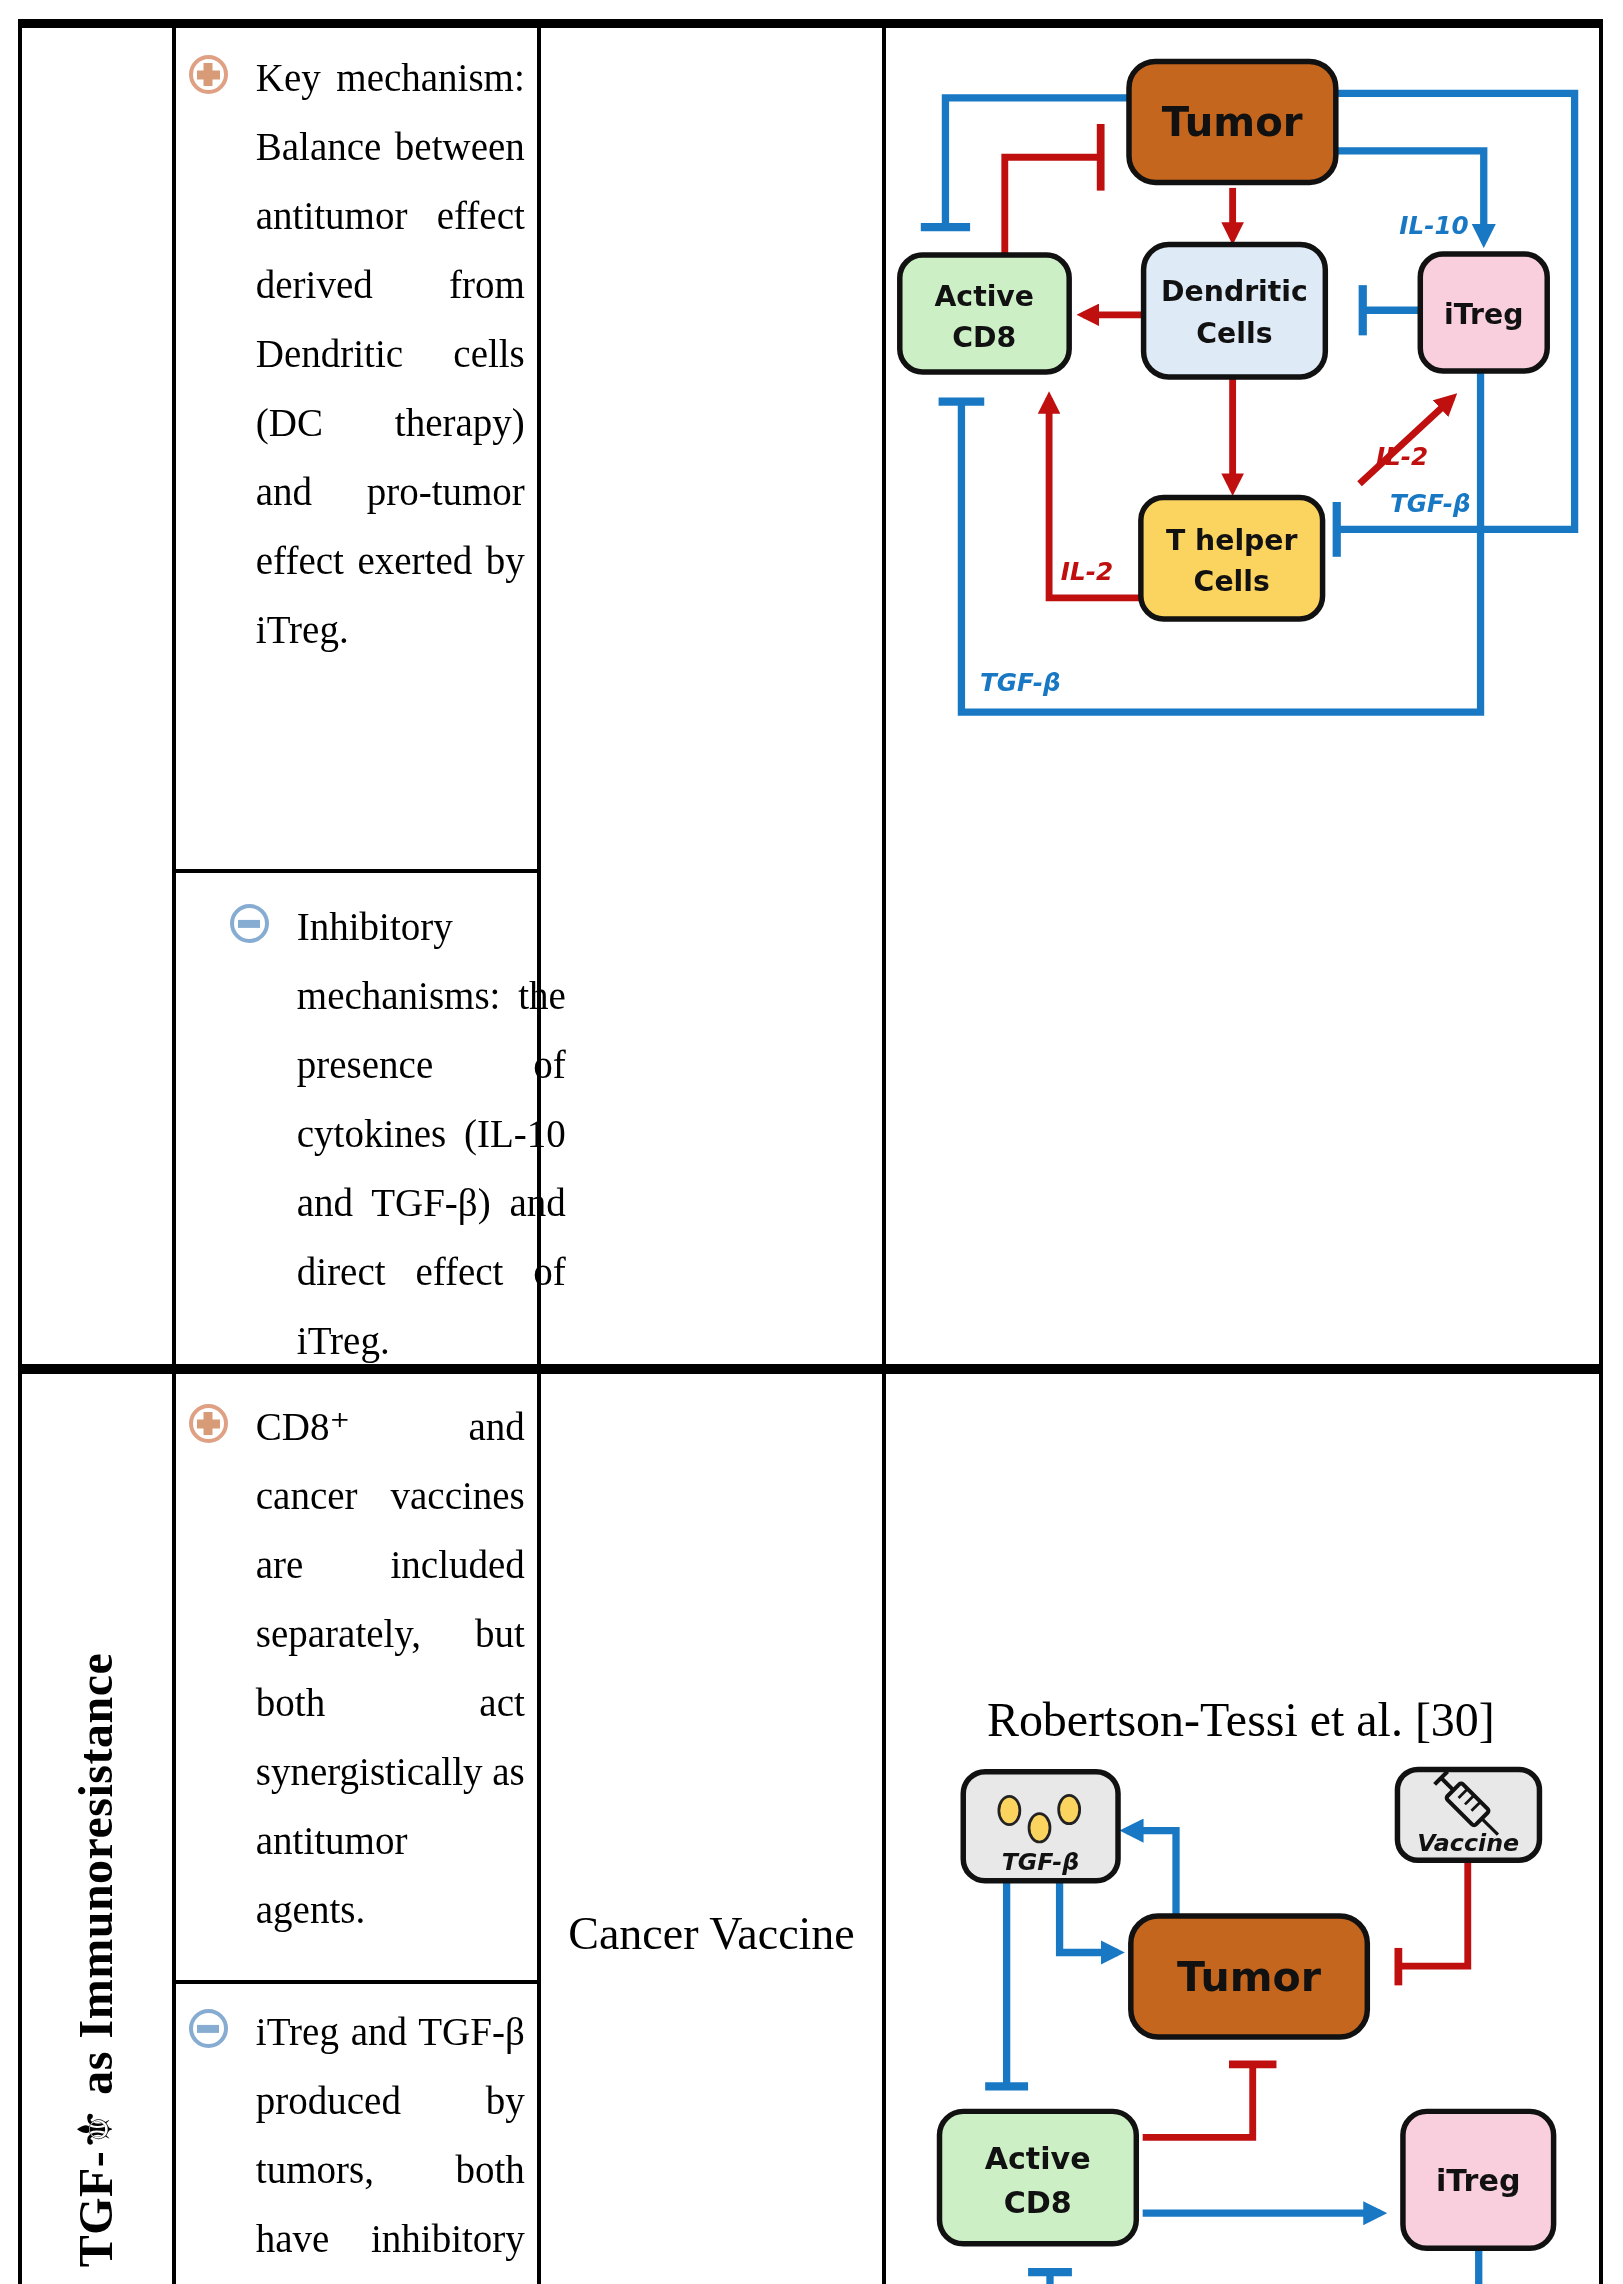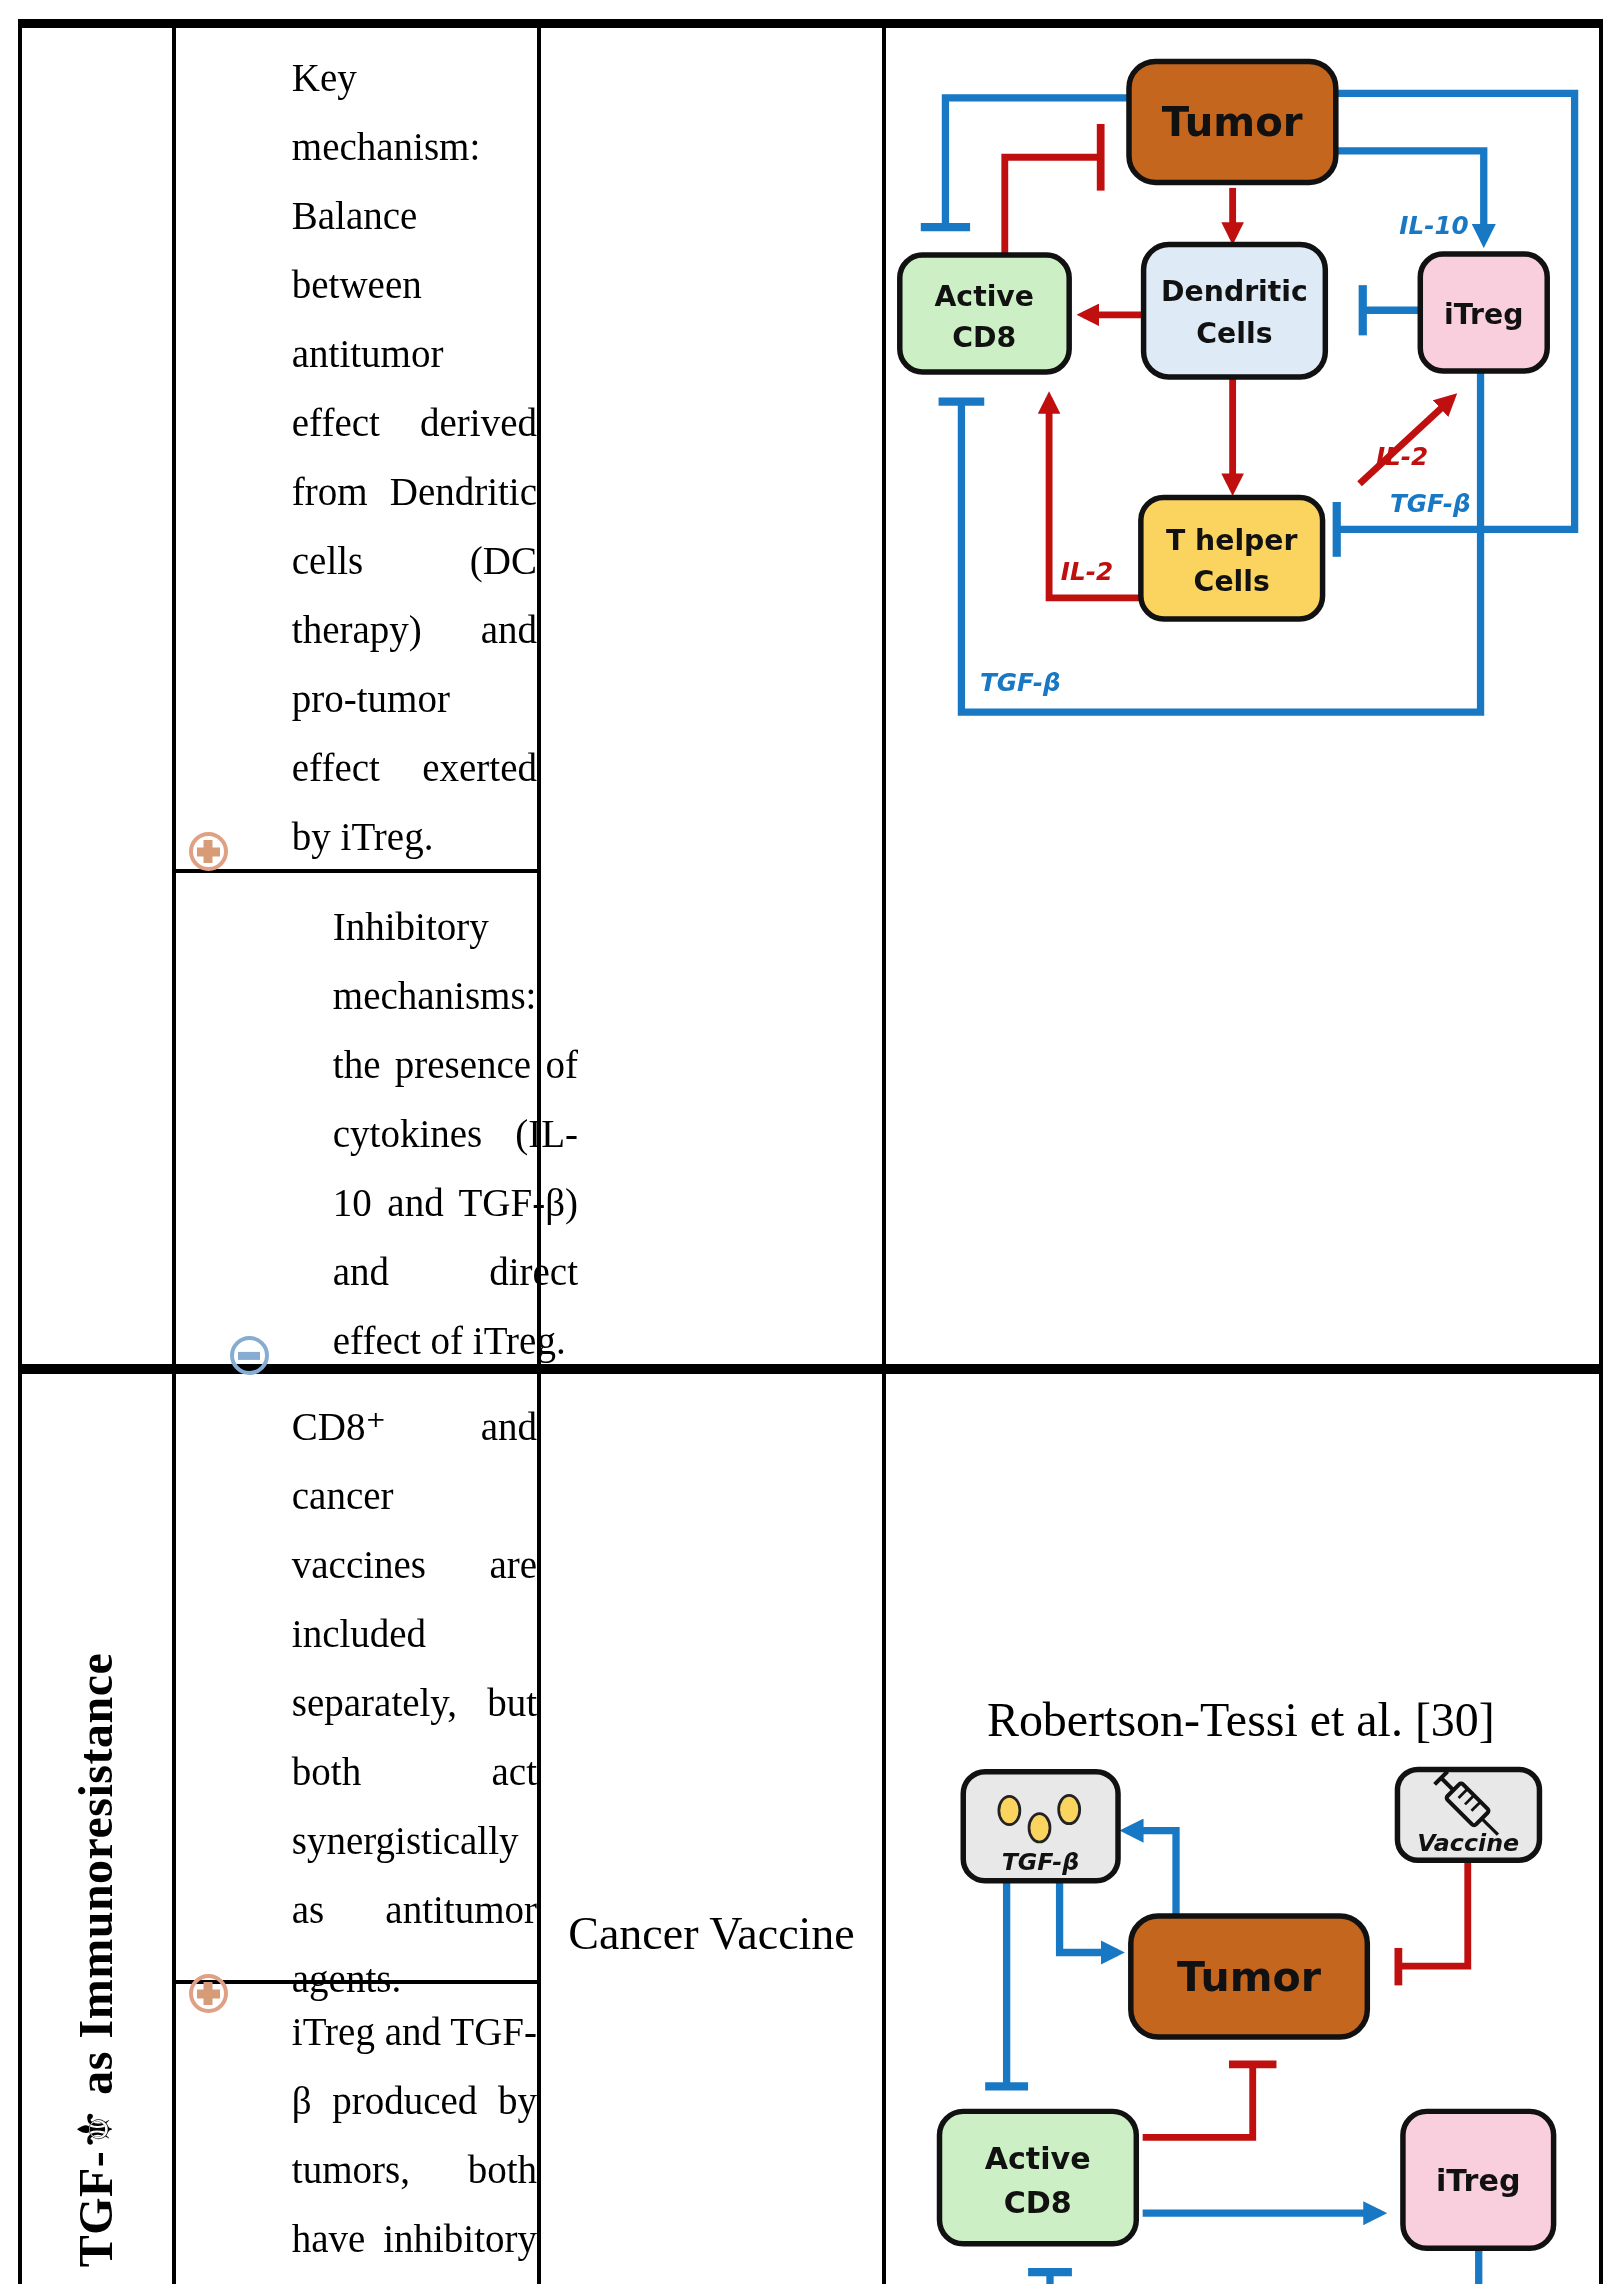--- a/index.html
+++ b/index.html
@@ -6,21 +6,21 @@
   body{width:1624px;height:2566px;position:relative;font-family:"Liberation Serif","DejaVu Serif",serif;color:#000;}
 
   
   .table-frame{position:absolute;left:18px;top:19px;width:1585px;height:2528px;
     box-sizing:border-box;border:4.6px solid #000;border-top-width:9px;border-bottom-width:12px;}
   .vline{position:absolute;top:19px;height:2528px;width:3.7px;background:#000;}
   .hline{position:absolute;background:#000;}
 
   
   .bullet-cell{position:absolute;left:176px;width:361px;}
-  .bullet{display:flex;align-items:flex-end;padding-left:12.8px;gap:36px;}
+  .bullet{display:flex;align-items:flex-start;padding-left:12.8px;}
   .sign{position:relative;width:39px;height:39px;border-radius:50%;box-sizing:border-box;flex:none;margin-top:12px;}
   .sign.plus{border:4.1px solid #DFA084;}
   .sign.plus::before{content:"";position:absolute;left:50%;top:12%;width:9px;height:76%;background:#D89B78;transform:translateX(-50%);}
   .sign.plus::after{content:"";position:absolute;top:50%;left:12%;height:9px;width:76%;background:#D89B78;transform:translateY(-50%);}
   .sign.minus{border:4.1px solid #87ACD2;}
   .sign.minus::before{content:"";position:absolute;top:50%;left:14%;height:8.2px;width:72%;background:#87ACD2;transform:translateY(-50%);}
   .btext{margin-left:28px;width:269px;font-size:39px;line-height:69px;text-align:justify;}
 
   
   .vlabel{position:absolute;left:95px;top:1960px;transform:translate(-50%,-50%) rotate(-90deg);

